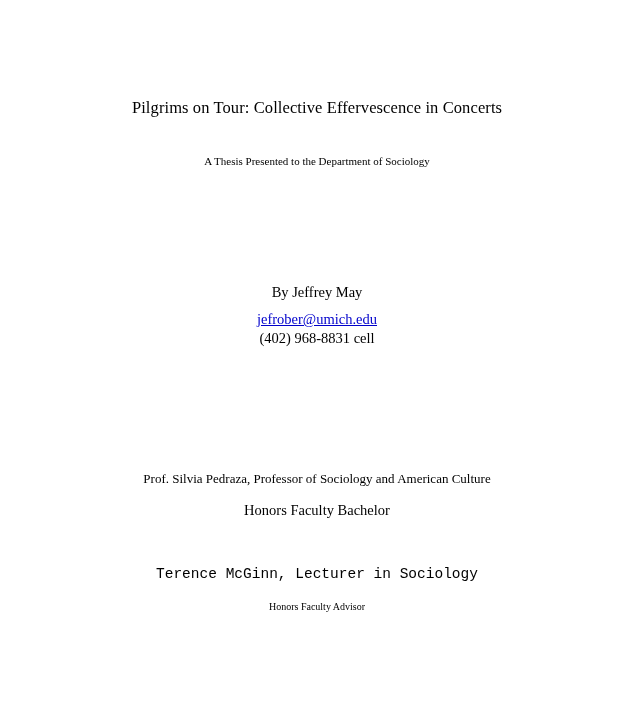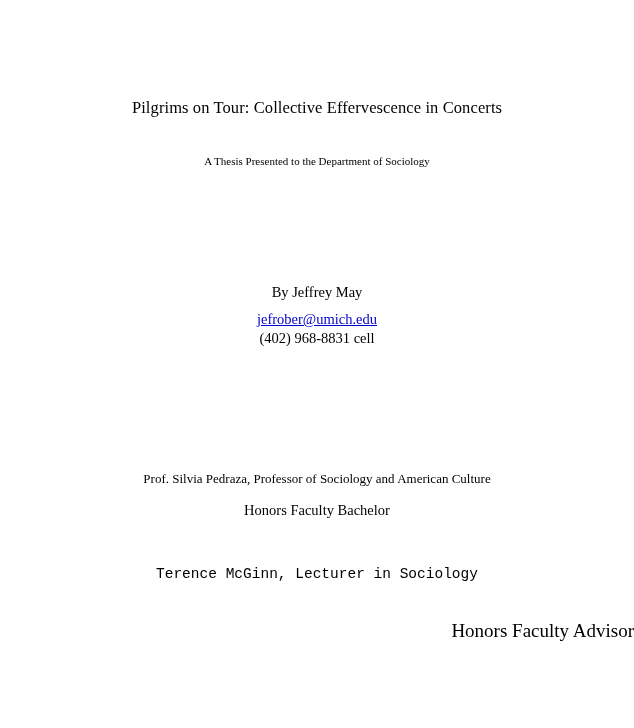--- a/index.html
+++ b/index.html
@@ -83,24 +83,23 @@
     font-size: 14.5px;
     line-height: 19px;
   }
   .advisor-secondary {
     top: 565px;
     font-size: 14.5px;
     line-height: 19px;
     font-family: Liberation Mono, monospace;
   }
   .advisor-secondary-role {
-    top: 621px;
-    font-size: 19px;
+    top: 597px;
+    font-size: 10px;
     line-height: 19px;
-    text-align: right;
   }
 </style>
 </head>
 <body>
 
 <div class="page">
 
   <div class="block doc-title">Pilgrims on Tour: Collective Effervescence in Concerts</div>
 
   <div class="block thesis-statement">

